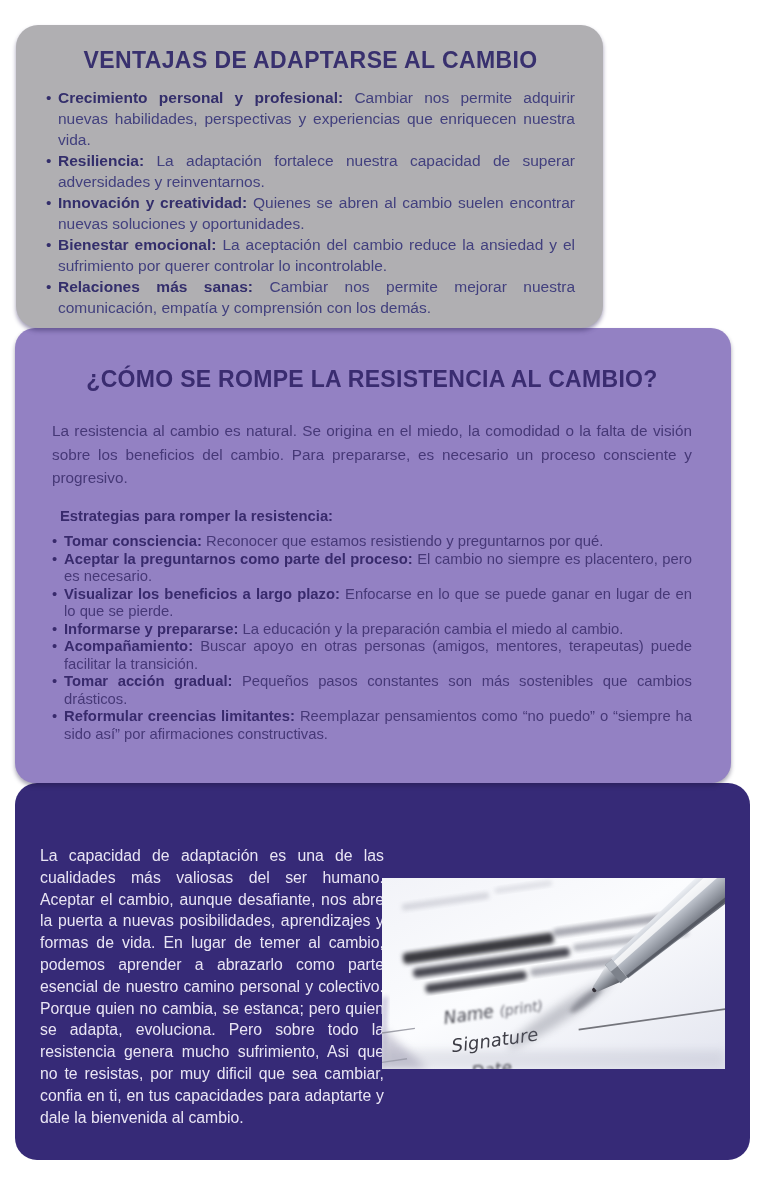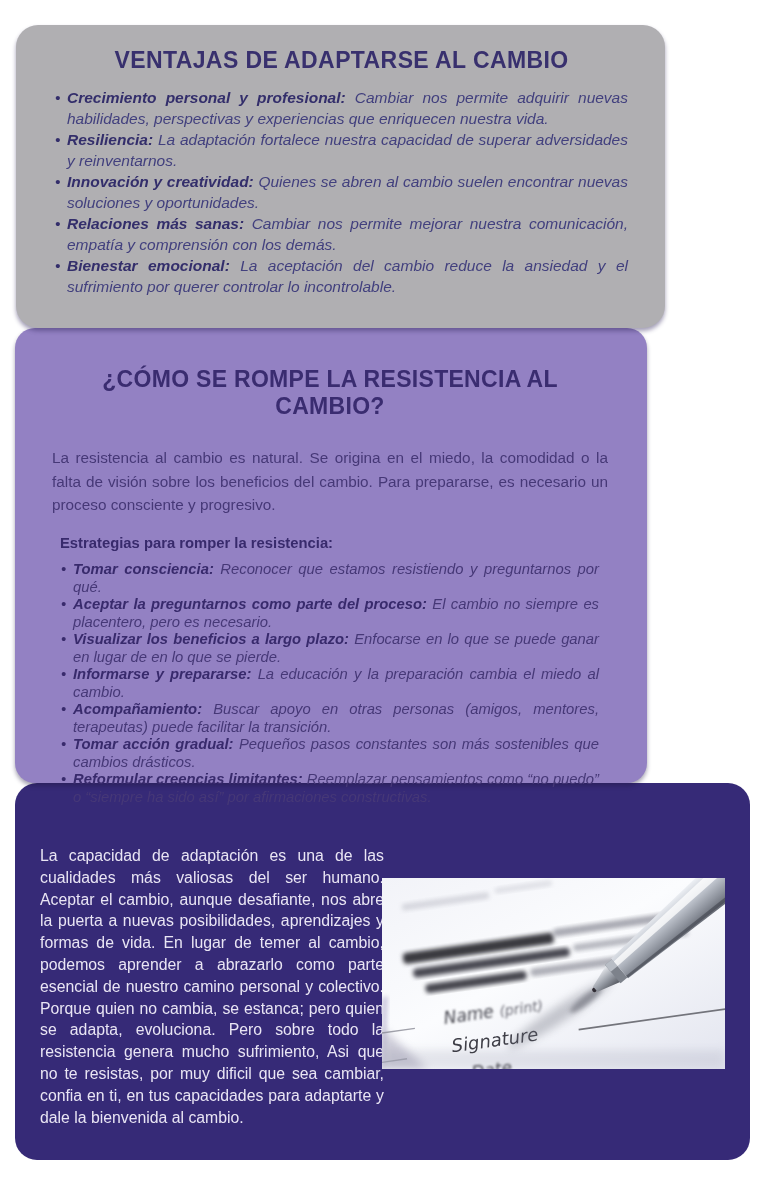--- a/index.html
+++ b/index.html
@@ -7,47 +7,47 @@
     width:770px;height:1181px;position:relative;background:#ffffff;
     font-family:"Liberation Sans", sans-serif;
     -webkit-font-smoothing:antialiased;
   }
   .page{position:absolute;inset:0;overflow:hidden;}
 
   section.card{position:absolute;box-sizing:border-box;}
 
   
   .card-gray{
-    left:16px;top:25px;width:649px;height:303px;
+    left:16px;top:25px;width:587px;height:303px;
     background:#b0afb2;border-radius:22px;
     box-shadow:0 3px 4px rgba(50,40,95,.45);
     z-index:3;padding:22px 28px 0 30px;
   }
   .card-gray h1{
     margin:0 0 13px 0;text-align:center;
     font-size:23px;font-weight:bold;letter-spacing:.4px;
     color:#38306e;
   }
-  ul.bullets{margin:9px;padding:0;list-style:none;font-style:italic;}
+  ul.bullets{margin:0;padding:0;list-style:none;}
   ul.bullets li{
     position:relative;padding-left:12px;margin:0;
     text-align:justify;
   }
   ul.bullets li::before{
     content:"\2022";position:absolute;left:0;top:0;
   }
   .card-gray ul.bullets li{
     font-size:15.5px;line-height:21px;color:#42407e;
   }
   .card-gray ul.bullets li::before{color:#332e6b;}
   .card-gray b{color:#332e6b;}
 
   
   .card-purple{
-    left:15px;top:328px;width:632px;height:455px;
+    left:15px;top:328px;width:716px;height:455px;
     background:#9381c3;border-radius:20px;
     box-shadow:0 3px 4px rgba(30,22,60,.4);
     z-index:2;padding:38px 39px 0 37px;
   }
   .card-purple h2{
     margin:0 0 26px 0;text-align:center;
     font-size:23px;font-weight:bold;letter-spacing:.3px;
     color:#3a2c70;
   }
   .card-purple p.intro{
@@ -84,22 +84,22 @@
 <body>
 
 <div class="page">
 
   <section class="card card-gray">
     <h1>VENTAJAS DE ADAPTARSE AL CAMBIO</h1>
     <ul class="bullets">
       <li><b>Crecimiento personal y profesional:</b> <span>Cambiar nos permite adquirir nuevas habilidades, perspectivas y experiencias que enriquecen nuestra vida.</span></li>
       <li><b>Resiliencia:</b> <span>La adaptación fortalece nuestra capacidad de superar adversidades y reinventarnos.</span></li>
       <li><b>Innovación y creatividad:</b> <span>Quienes se abren al cambio suelen encontrar nuevas soluciones y oportunidades.</span></li>
+      <li><b>Bienestar emocional:</b> <span>La aceptación del cambio reduce la ansiedad y el sufrimiento por querer controlar lo incontrolable.</span></li>
       <li><b>Relaciones más sanas:</b> <span>Cambiar nos permite mejorar nuestra comunicación, empatía y comprensión con los demás.</span></li>
-      <li><b>Bienestar emocional:</b> <span>La aceptación del cambio reduce la ansiedad y el sufrimiento por querer controlar lo incontrolable.</span></li>
     </ul>
   </section>
 
   <section class="card card-purple">
     <h2>¿CÓMO SE ROMPE LA RESISTENCIA AL CAMBIO?</h2>
     <p class="intro">La resistencia al cambio es natural. Se origina en el miedo, la comodidad o la falta de visión sobre los beneficios del cambio. Para prepararse, es necesario un proceso consciente y progresivo.</p>
     <p class="strategies-heading">Estrategias para romper la resistencia:</p>
     <ul class="bullets">
       <li><b>Tomar consciencia:</b> <span>Reconocer que estamos resistiendo y preguntarnos por qué.</span></li>
       <li><b>Aceptar la preguntarnos como parte del proceso:</b> <span>El cambio no siempre es placentero, pero es necesario.</span></li>

